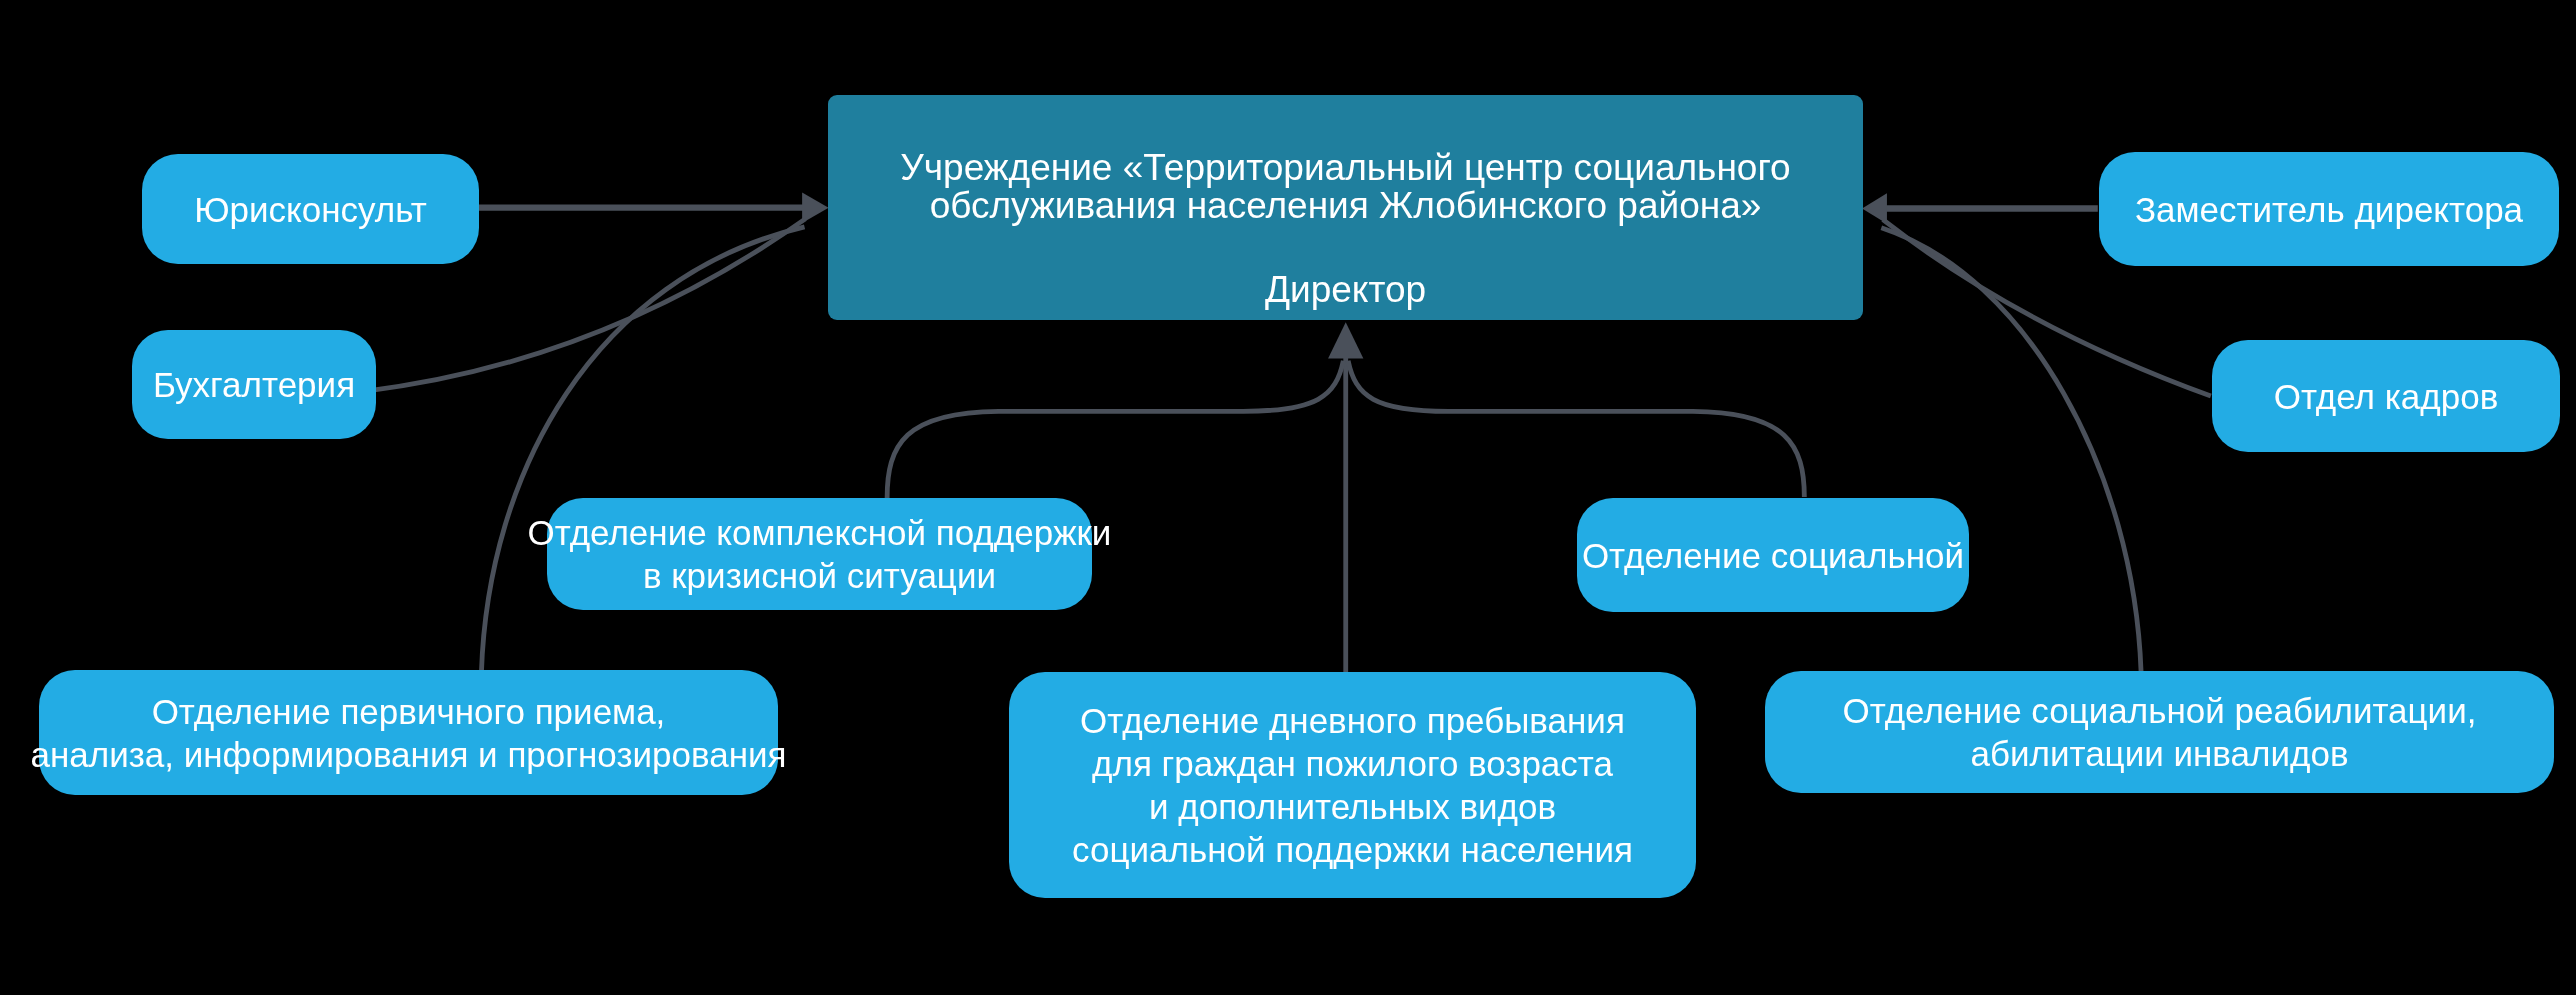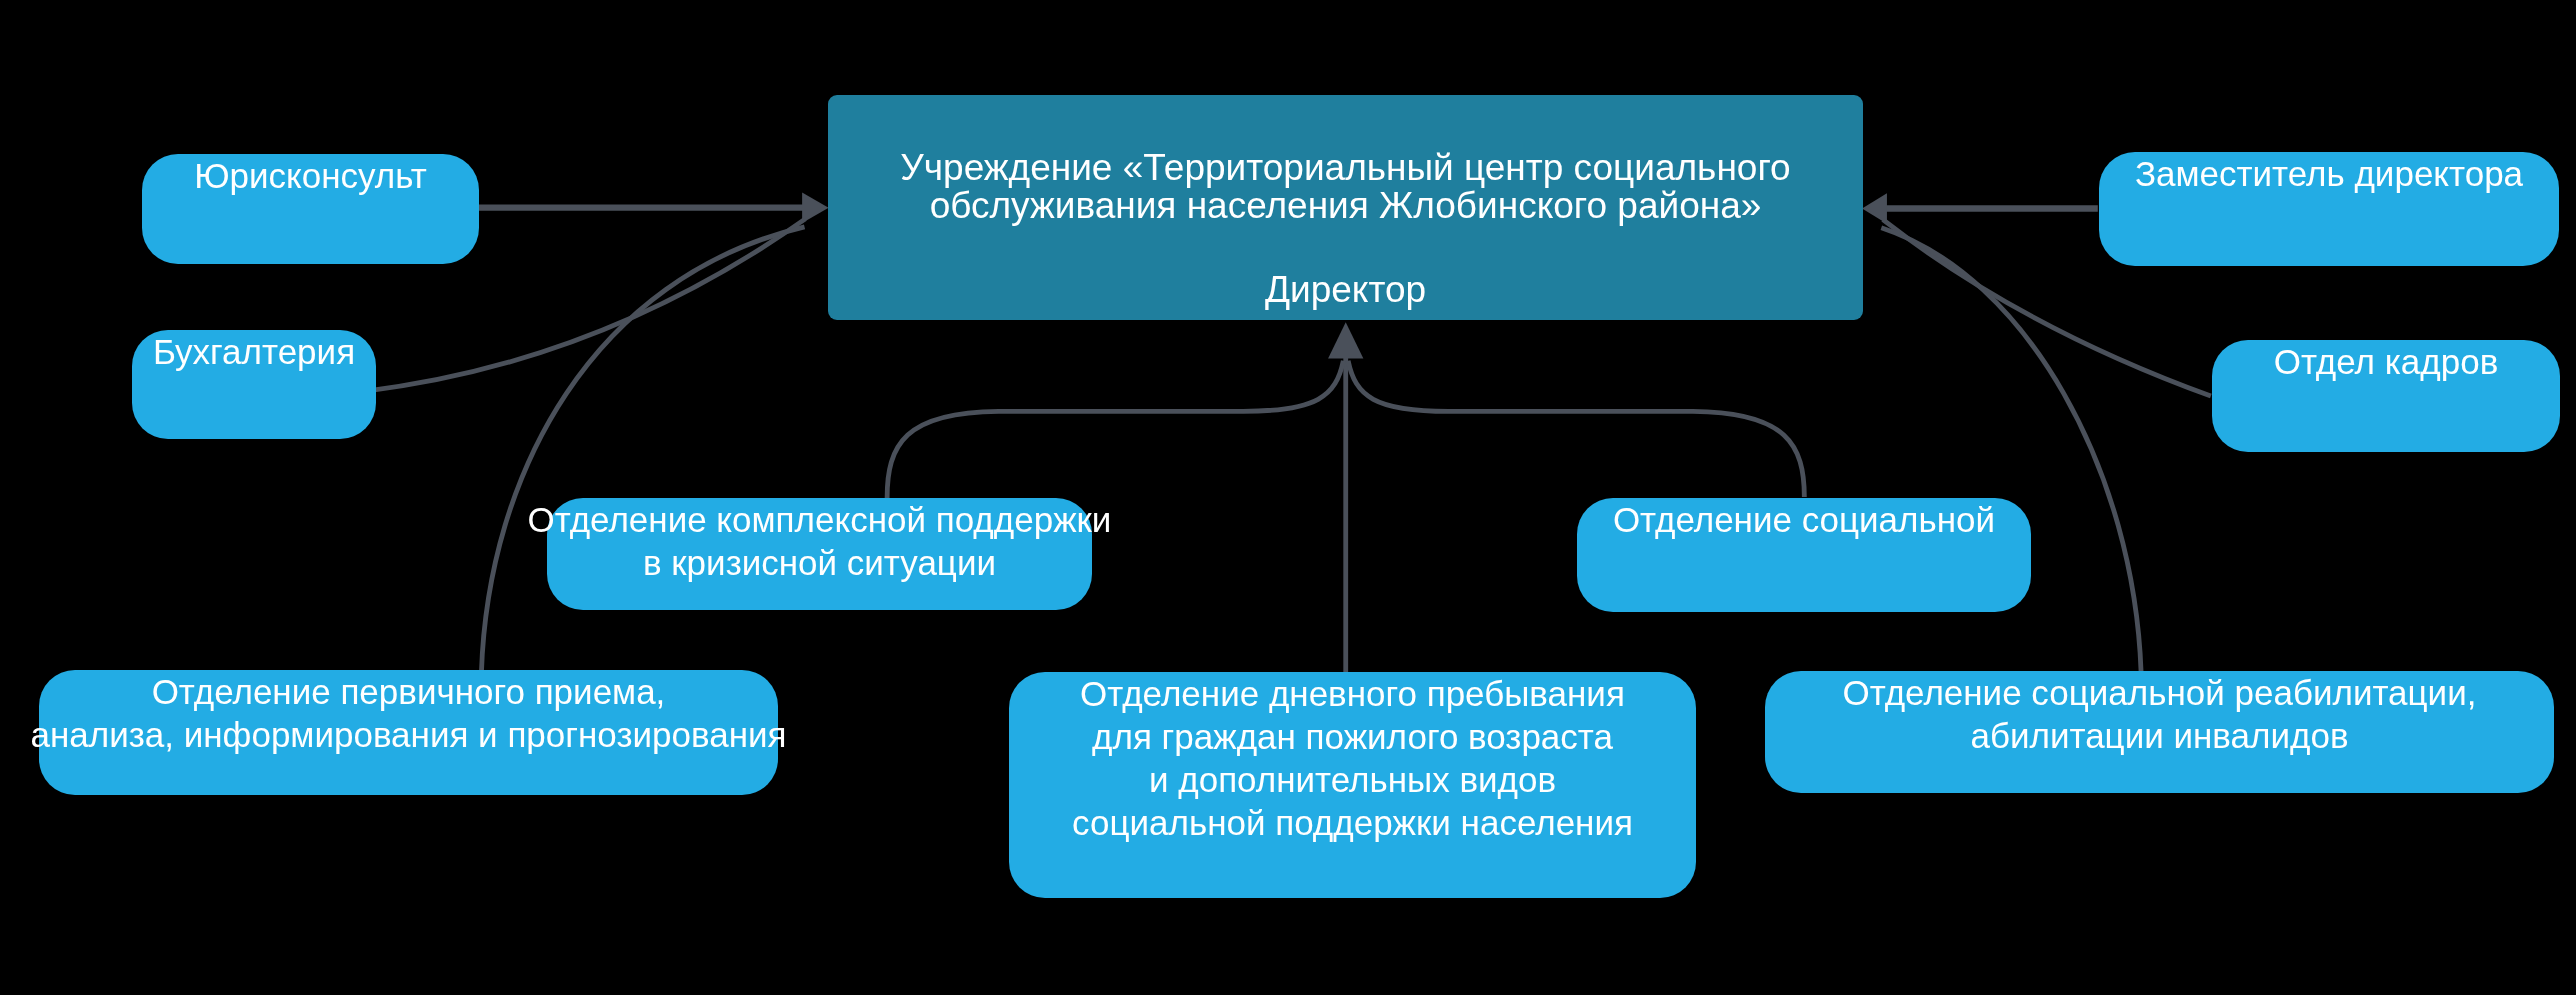--- a/index.html
+++ b/index.html
@@ -27,20 +27,21 @@
   }
   .wire.thick { stroke-width: 8px; }
   .wire.thin  { stroke-width: 6px; }
   .head { fill: var(--line, #4a505a); stroke: none; }
   .node {
     position: absolute;
     box-sizing: border-box;
     display: flex;
     flex-direction: column;
     align-items: center;
+    justify-content: center;
     background: var(--node-fill, #23ace4);
     color: var(--text, #ffffff);
     border-radius: 36px;
     font-size: 35px;
     line-height: 43px;
     text-align: center;
   }
   .node .line { white-space: nowrap; }
   .node--root {
     background: var(--root-fill, #1f7f9e);
@@ -97,21 +98,21 @@
 
   <div class="node" style="left:2212px; top:340px; width:348px; height:112px;">
     <div class="line">Отдел кадров</div>
   </div>
 
   <div class="node" style="left:547px; top:498px; width:545px; height:112px;">
     <div class="line">Отделение комплексной поддержки</div>
     <div class="line">в кризисной ситуации</div>
   </div>
 
-  <div class="node" style="left:1577px; top:498px; width:454px; height:114px;">
+  <div class="node" style="left:1577px; top:498px; width:392px; height:114px;">
     <div class="line">Отделение социальной</div>
   </div>
 
   <div class="node" style="left:39px; top:670px; width:739px; height:125px;">
     <div class="line">Отделение первичного приема,</div>
     <div class="line">анализа, информирования и прогнозирования</div>
   </div>
 
   <div class="node" style="left:1009px; top:672px; width:687px; height:226px;">
     <div class="line">Отделение дневного пребывания</div>

